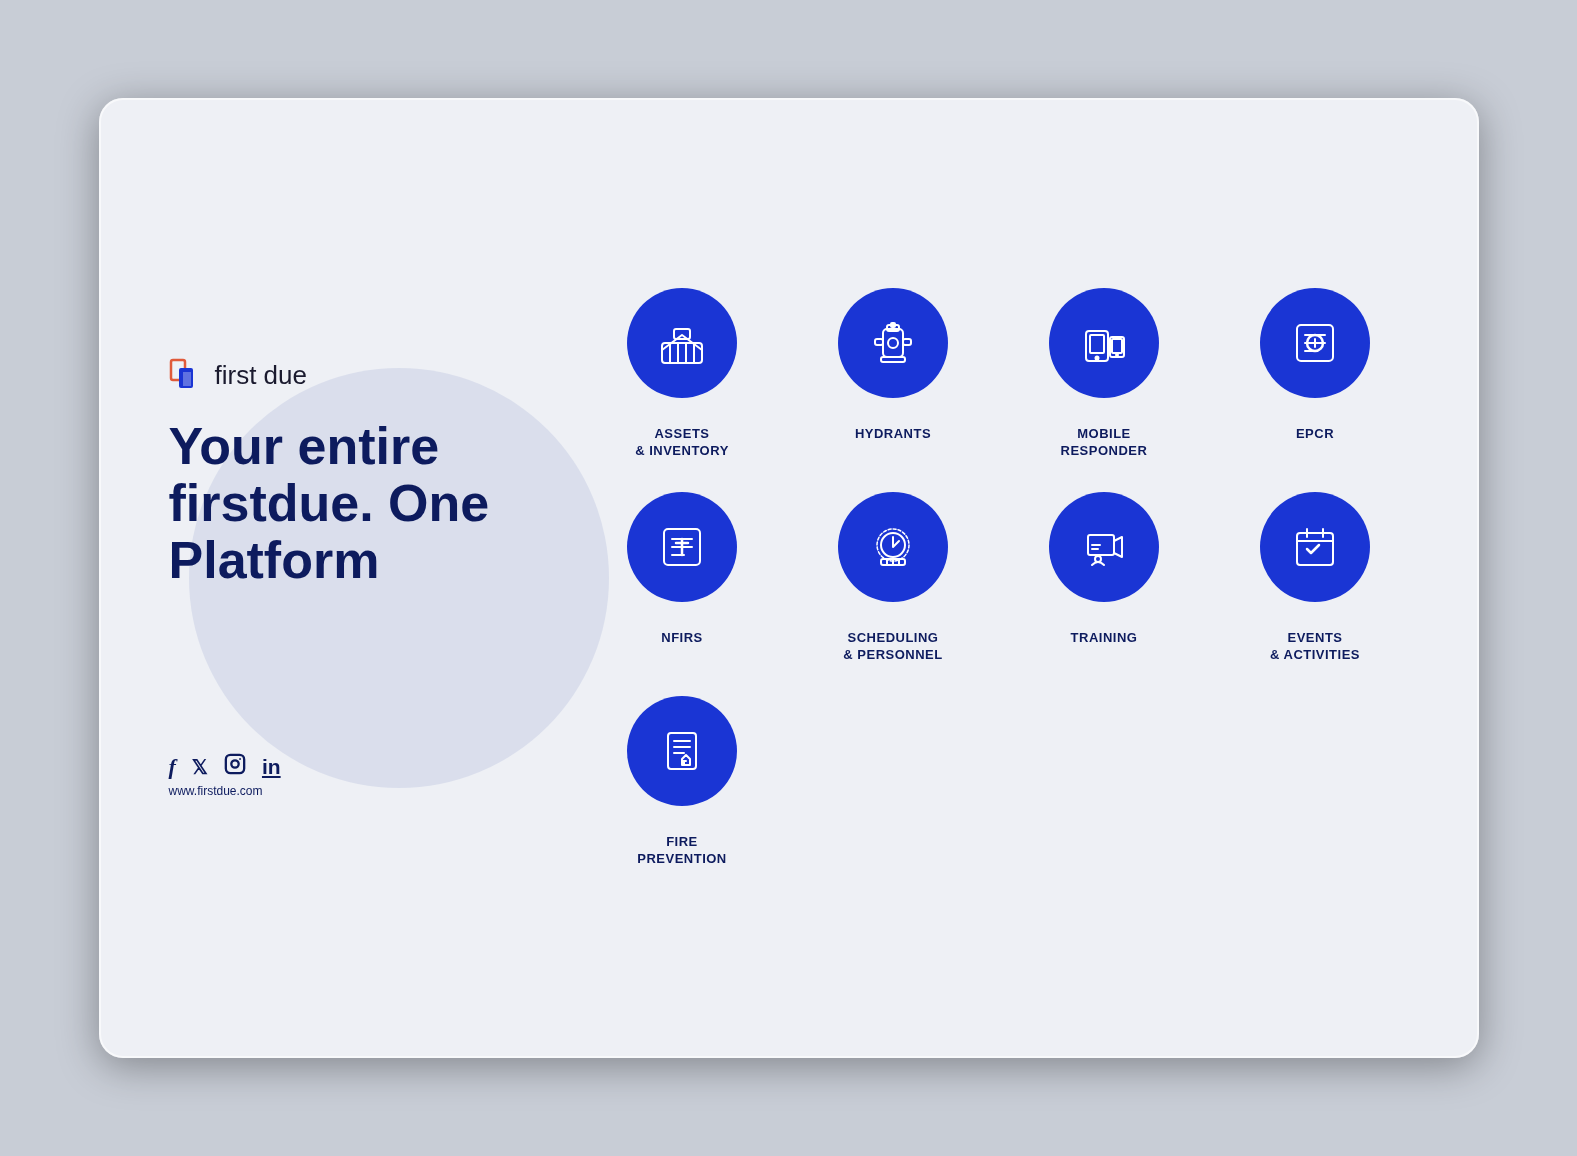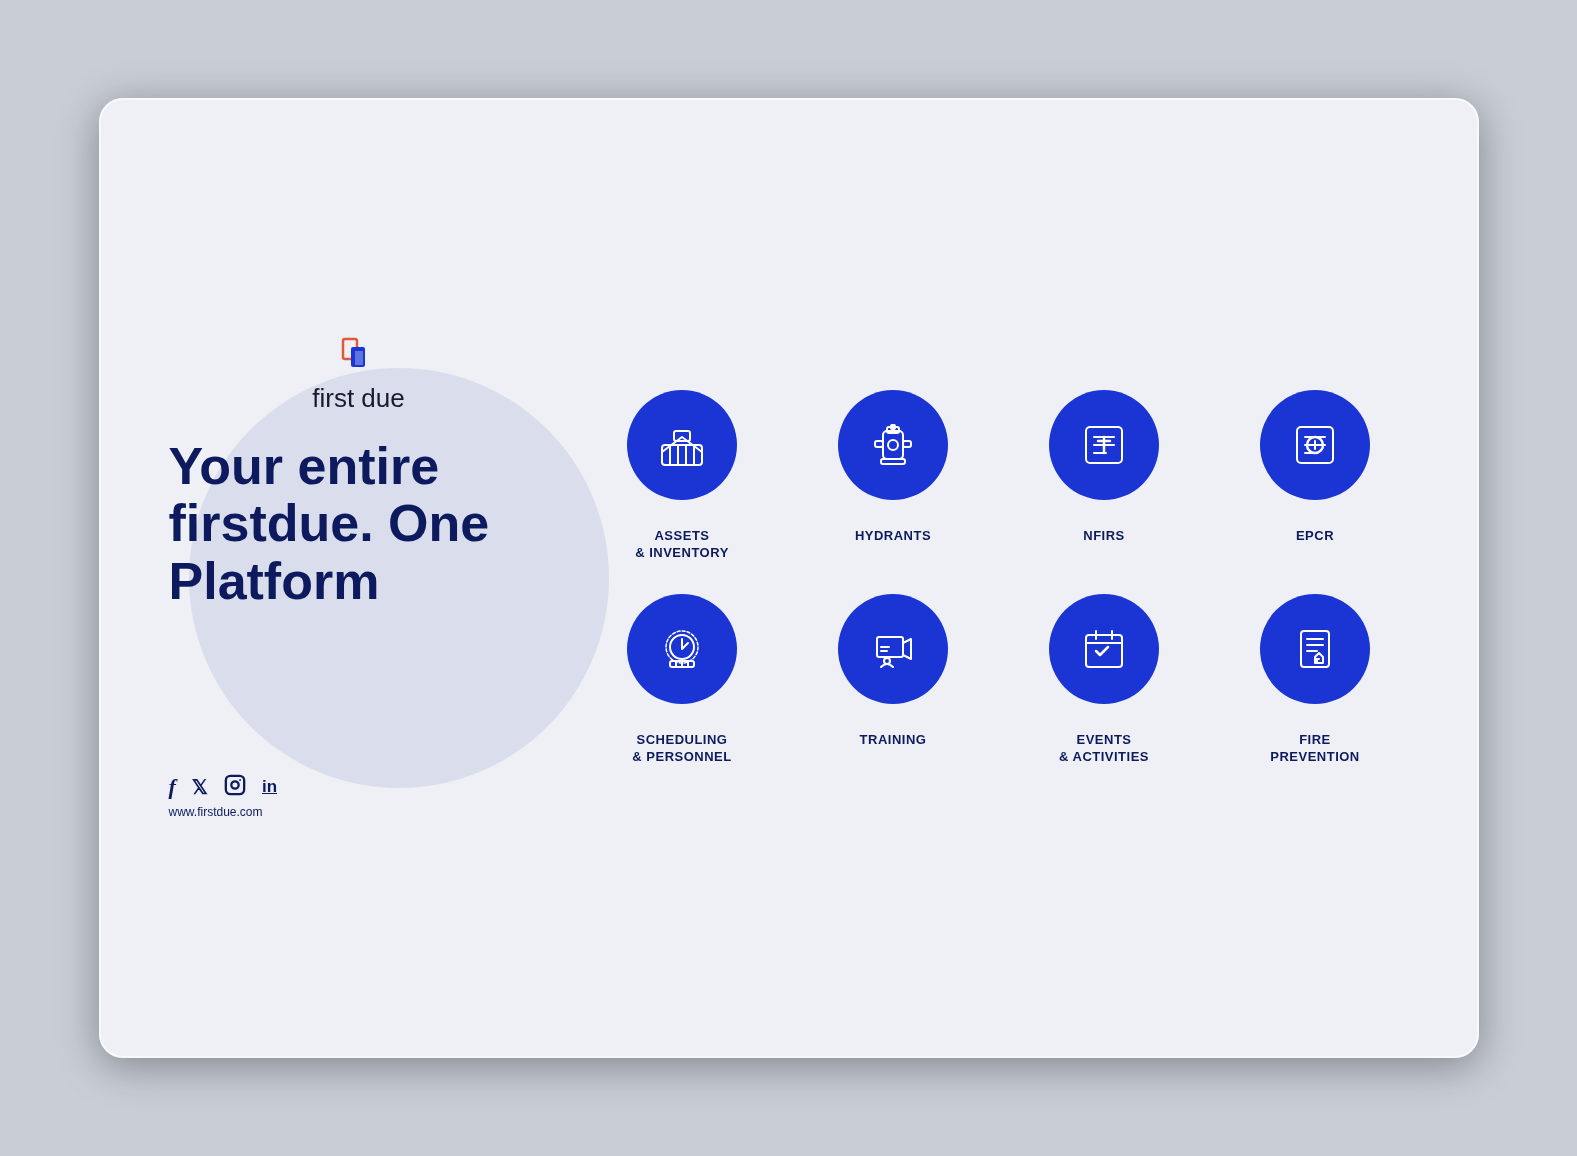--- a/index.html
+++ b/index.html
@@ -50,21 +50,20 @@
       top: 50%;
       transform: translateY(-50%);
       z-index: 0;
     }
     .logo-area {
       display: flex;
       align-items: center;
       gap: 10px;
       position: relative;
       z-index: 1;
-      flex-direction: column;
     }
     .logo-icon {
       width: 36px;
       height: 36px;
     }
     .logo-text {
       font-size: 26px;
       color: #1a1a2e;
       font-weight: 400;
       letter-spacing: 0;
@@ -167,21 +166,21 @@
         <div class="social-links">
           <span class="social-icon" style="font-family:serif; font-style:italic;">f</span>
           <span class="social-icon" style="font-size:20px;">𝕏</span>
           <span class="social-icon" style="font-size:20px; font-weight:400;">
             <svg width="22" height="22" viewBox="0 0 24 24" fill="none" stroke="#0d1b5e" stroke-width="2.5" stroke-linecap="round" stroke-linejoin="round">
               <rect x="2" y="2" width="20" height="20" rx="5"></rect>
               <circle cx="12" cy="12" r="4"></circle>
               <circle cx="17.5" cy="6.5" r="1" fill="#0d1b5e" stroke="none"></circle>
             </svg>
           </span>
-          <span class="social-icon" style="font-size:17px; font-weight:900; font-family:sans-serif;text-decoration:underline;">in</span>
+          <span class="social-icon" style="font-size:21px; font-weight:900; font-family:sans-serif;text-decoration:underline;">in</span>
         </div>
         <div class="website-link">www.firstdue.com</div>
       </div>
     </div>
 
     <div class="right-panel" id="features-grid">
     <div class="feature-item">
           <div class="feature-circle">
             <svg viewBox="0 0 56 56">
               <rect x="8" y="28" width="40" height="20" rx="3"></rect>
@@ -203,45 +202,58 @@
               <rect x="38" y="24" width="8" height="6" rx="2"></rect>
               <rect x="16" y="42" width="24" height="5" rx="2"></rect>
               <circle cx="28" cy="28" r="5"></circle>
             </svg>
           </div>
           <div class="feature-label">HYDRANTS</div>
         </div>
         <div class="feature-item">
           <div class="feature-circle">
             <svg viewBox="0 0 56 56">
-              <rect x="10" y="10" width="36" height="36" rx="4"></rect>
-              <path d="M18 20 L38 20"></path>
-              <path d="M18 28 L38 28"></path>
-              <path d="M18 36 L30 36"></path>
-              <path d="M22 24 L34 24 M28 20 L28 36" stroke-width="2.5"></path>
-            </svg>
-          </div>
-          <div class="feature-label">NFIRS</div>
+              <rect x="10" y="16" width="22" height="30" rx="3"></rect>
+              <rect x="14" y="20" width="14" height="18" rx="1"></rect>
+              <circle cx="21" cy="43" r="1.5" fill="white"></circle>
+              <rect x="34" y="22" width="14" height="20" rx="2"></rect>
+              <rect x="36" y="24" width="10" height="14" rx="1"></rect>
+              <circle cx="41" cy="40" r="1" fill="white"></circle>
+            </svg>
+          </div>
+          <div class="feature-label">MOBILE<br>RESPONDER</div>
         </div>
         <div class="feature-item">
           <div class="feature-circle">
             <svg viewBox="0 0 56 56">
               <rect x="10" y="10" width="36" height="36" rx="4"></rect>
               <path d="M18 20 L38 20"></path>
               <path d="M18 28 L38 28"></path>
               <path d="M18 36 L30 36"></path>
               <circle cx="28" cy="28" r="8" stroke-width="2.5"></circle>
               <path d="M24 28 L32 28 M28 24 L28 32" stroke-width="2"></path>
             </svg>
           </div>
           <div class="feature-label">ePCR</div>
         </div>
         <div class="feature-item">
           <div class="feature-circle">
             <svg viewBox="0 0 56 56">
+              <rect x="10" y="10" width="36" height="36" rx="4"></rect>
+              <path d="M18 20 L38 20"></path>
+              <path d="M18 28 L38 28"></path>
+              <path d="M18 36 L30 36"></path>
+              <path d="M22 24 L34 24 M28 20 L28 36" stroke-width="2.5"></path>
+            </svg>
+          </div>
+          <div class="feature-label">NFIRS</div>
+        </div>
+        <div class="feature-item">
+          <div class="feature-circle">
+            <svg viewBox="0 0 56 56">
               <circle cx="28" cy="26" r="12"></circle>
               <path d="M28 18 L28 28 L34 22"></path>
               <rect x="16" y="40" width="24" height="6" rx="2"></rect>
               <path d="M22 40 L22 46 M28 40 L28 46 M34 40 L34 46"></path>
               <circle cx="28" cy="26" r="16" stroke-width="1.5" stroke-dasharray="3 2"></circle>
             </svg>
           </div>
           <div class="feature-label">SCHEDULING<br>&amp; PERSONNEL</div>
         </div>
         <div class="feature-item">

